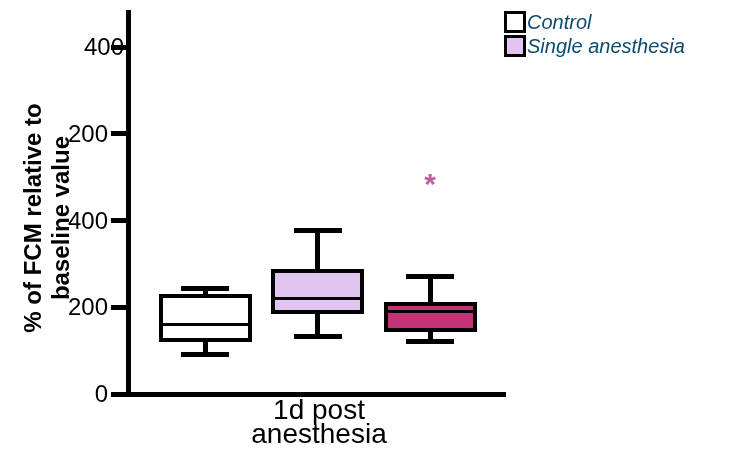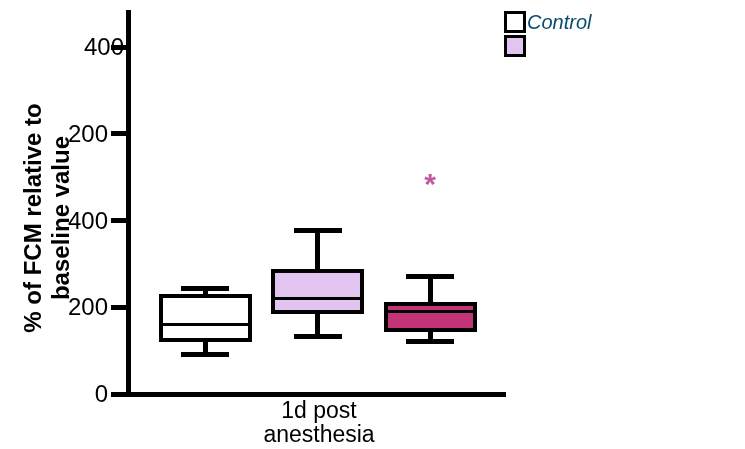--- a/index.html
+++ b/index.html
@@ -57,21 +57,21 @@
     font-weight: bold;
     text-align: center;
     white-space: nowrap;
   }
   .x-axis-label {
     position: absolute;
     left: 219px;
     top: 398px;
     width: 200px;
     text-align: center;
-    font-size: 23px;
+    font-size: 28px;
     line-height: 24px;
     color: #000000;
   }
   .legend {
     position: absolute;
     left: 504px;
     top: 11px;
   }
   .legend-row {
     display: flex;
@@ -141,16 +141,17 @@
     <div>anesthesia</div>
   </div>
 
   <div class="legend">
     <div class="legend-row">
       <div class="legend-swatch" style="background: rgb(255, 255, 255);"></div>
       <div class="legend-label">Control</div>
     </div>
     <div class="legend-row">
       <div class="legend-swatch box-texture" style="background: rgb(226, 196, 240);"></div>
+      <div class="legend-label">Single anesthesia</div>
     </div>
   </div>
 
 </div>
 
 </body></html>

